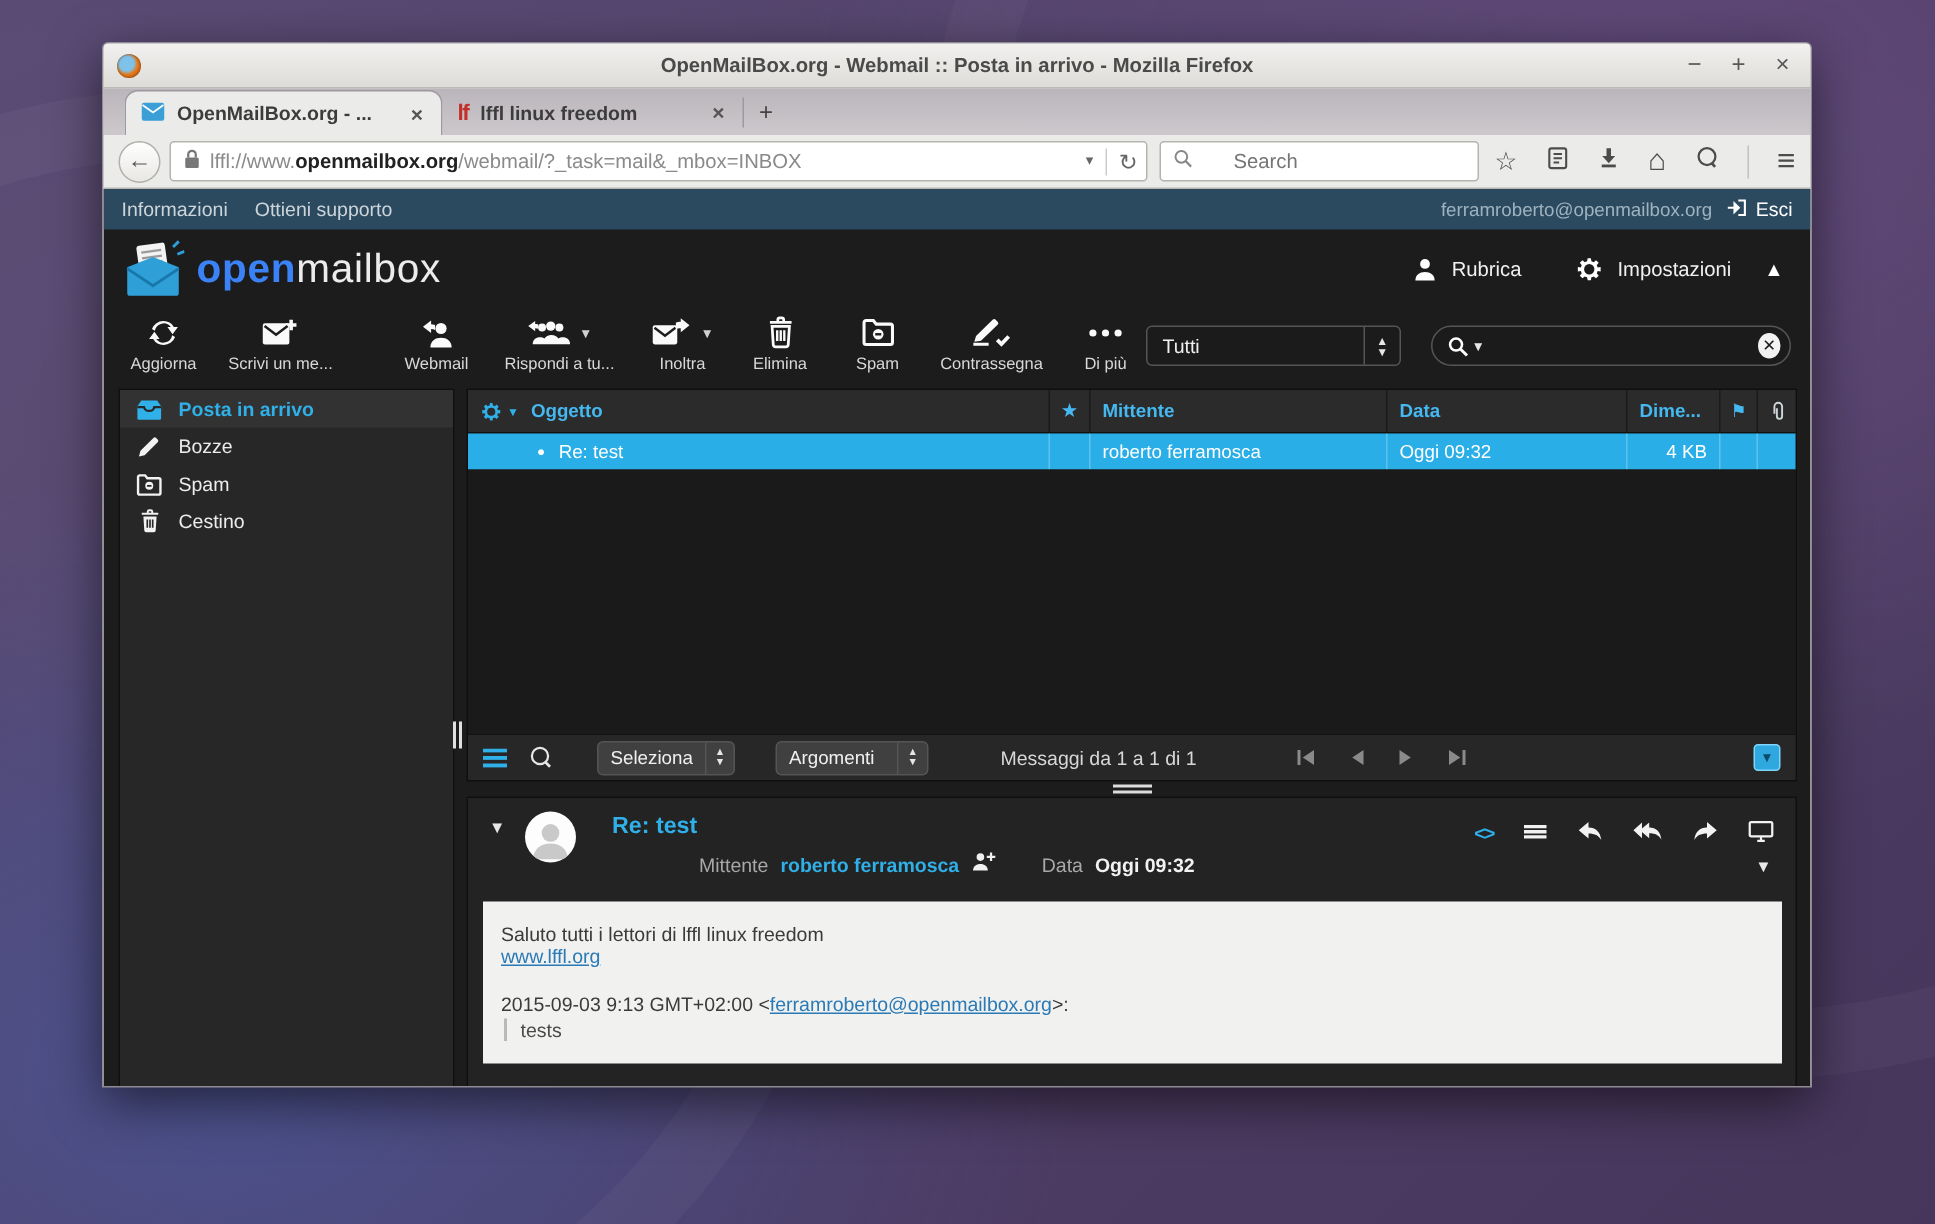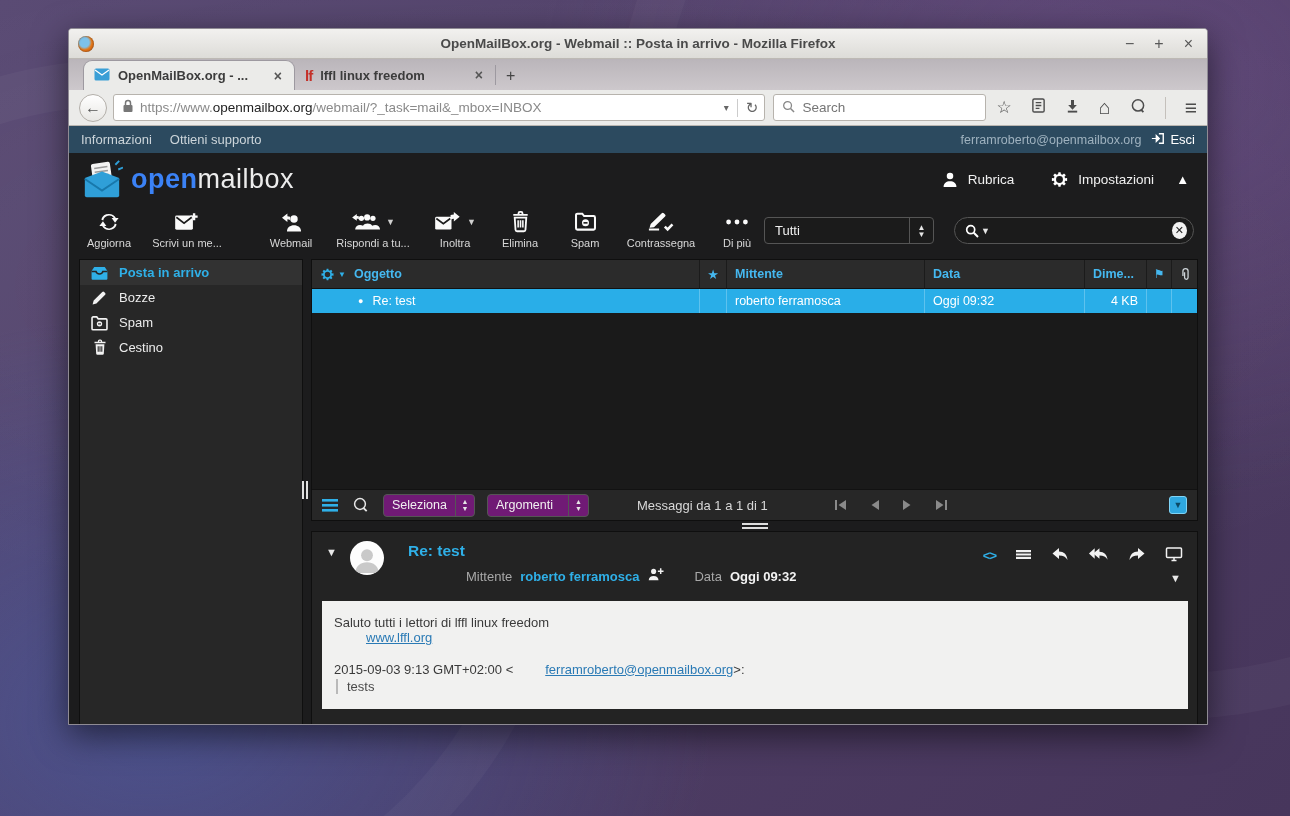--- a/index.html
+++ b/index.html
@@ -60,28 +60,28 @@
     display:flex; align-items:center; padding:0 10px;
   }
   .back-btn { width:28px; height:28px; border-radius:50%; border:1px solid #b3afa9;
     background:linear-gradient(#fff,#e8e7e4); color:#555; font-size:16px;
     display:flex; align-items:center; justify-content:center; margin-right:6px; z-index:2; }
   .urlbar {
     flex:1; height:27px; background:#fff; border:1px solid #b7b3ad; border-radius:3px;
     display:flex; align-items:center; padding:0 6px; font-size:13.5px; color:#8a8a8a; min-width:0;
   }
   .urlbar .lock { margin:0 6px 0 2px; }
-  .url-domain { color:#222; }
+  .url-domain { color:#222;font-weight:bold; }
   .url-text { white-space:nowrap; overflow:hidden; flex:1; }
   .url-tools { display:flex; align-items:center; color:#666; }
   .url-tools .dd { font-size:10px; margin-right:8px; }
   .url-tools .reload { font-size:15px; border-left:1px solid #ccc; padding-left:8px; }
   .searchbar {
     width:213px; height:27px; background:#fff; border:1px solid #b7b3ad; border-radius:3px;
-    display:flex; align-items:center; margin-left:8px; padding:0 8px;
+    display:flex; align-items:center; margin-left:8px; padding:0 8px;gap:20px;
   }
   .searchbar input { border:none; outline:none; font-size:13.5px; width:100%; margin-left:7px;
     font-family:inherit; color:#444; background:transparent; }
   .nav-icons { display:flex; align-items:center; margin-left:10px; gap:19px; color:#4c4c4c; }
   .nav-icons .gly { font-size:17px; line-height:17px; }
   .nav-sep { width:1px; height:22px; background:#c4c0bb; }
 
   
   .page { position:absolute; left:0; top:97px; right:0; height:660px; background:#1c1c1d; overflow:hidden; font-size:13px; }
 
@@ -151,21 +151,21 @@
   .listheader > div { display:flex; align-items:center; padding:0 8px; border-right:1px solid #1b1b1b; }
   .lh-subject { gap:8px; }
   .msgrow { height:24px; background:#29aee8; color:#fff; font-size:12.5px; }
   .msgrow > div { display:flex; align-items:center; padding:0 8px; border-right:1px solid rgba(255,255,255,.25); }
   .row-subject { padding-left:46px !important; gap:9px; }
   .unread-dot { font-size:9px; }
   .cell-size { justify-content:flex-end; }
   .list-empty { flex:1; background:#1a1a1a; }
   .listfooter { height:31px; background:#272727; border-top:1px solid #121212; display:flex; align-items:center; padding:0 10px; color:#cfcfcf; }
   .lf-icon { margin-right:14px; display:flex; align-items:center; }
-  .mini-select { height:23px; background:#701a75; border:1px solid #555; border-radius:4px; display:flex; align-items:center; font-size:12.5px; color:#f0f0f0; margin-right:12px; }
+  .mini-select { height:23px; background:#404040; border:1px solid #555; border-radius:4px; display:flex; align-items:center; font-size:12.5px; color:#f0f0f0; margin-right:12px;margin-left:15px; }
   .mini-select .val { padding:0 8px; }
   .mini-select .spinner { width:20px; font-size:7px; }
   .msg-count { margin-left:36px; font-size:13px; color:#d8d8d8; }
   .pager { display:flex; align-items:center; gap:22px; margin-left:66px; }
   .pager svg { display:block; }
   .expand-btn { margin-left:auto; width:18px; height:18px; background:#2fa8e0; border:1px solid #7fd4f7; border-radius:3px;
     color:#0c4a66; display:flex; align-items:center; justify-content:center; font-size:9px; }
   .hsplit { position:absolute; left:242px; top:397px; width:887px; height:6px; display:flex; justify-content:center; align-items:center; flex-direction:column; gap:2px; }
   .hsplit span { width:26px; height:2px; background:#dcdcdc; }
 
@@ -178,21 +178,21 @@
   .pv-subject { margin-left:82px; color:#2fb0e8; font-weight:bold; font-size:15.5px; }
   .pv-meta { margin-left:140px; margin-top:7px; display:flex; align-items:center; font-size:13px; color:#a8a8a8; gap:8px; }
   .pv-meta .sender { color:#2fb0e8; font-weight:bold; }
   .pv-meta .datelbl { margin-left:22px; }
   .pv-meta .dateval { color:#f2f2f2; font-weight:bold; }
   .pv-icons { position:absolute; right:14px; top:14px; display:flex; align-items:center; gap:19px; color:#f2f2f2; }
   .src-ic { color:#2fb0e8; font-weight:bold; font-size:13px; letter-spacing:-1px; }
   .pv-more { position:absolute; right:16px; top:40px; color:#e8e8e8; font-size:11px; }
   .pv-body { position:absolute; left:10px; right:9px; top:69px; height:108px; background:#f1f1f0; color:#3a3a3a;
     font-size:13px; padding:14px 12px; line-height:1.18; }
-  .pv-body a { color:#2a7ab5;margin-left:32px; }
+  .pv-body a { color:#2a7ab5; }
   .quote-head { margin-top:16px; }
   .quote { border-left:2px solid #b9b9b9; margin:2px 0 0 2px; padding-left:9px; color:#4a4a4a; }
 
   .icon { display:inline-block; vertical-align:middle; }
   svg { shape-rendering:geometricPrecision; }
 </style>
 </head>
 <body>
 
 <div class="swirl sw1"></div>
@@ -232,21 +232,21 @@
 
   <div class="navbar">
     <div class="back-btn">←</div>
     <div class="urlbar">
       <span class="lock icon">
         <svg width="12" height="14" viewBox="0 0 12 14">
             <rect x="1.5" y="6" width="9" height="7" rx="1" fill="#777"></rect>
             <path d="M3.5 6V4a2.5 2.5 0 0 1 5 0v2" fill="none" stroke="#777" stroke-width="1.5"></path>
           </svg>
       </span>
-      <span class="url-text"><span>https://www.</span><span class="url-domain">openmailbox.org</span><span>/webmail/?_task=mail&amp;_mbox=INBOX</span></span>
+      <span class="url-text"><span>lffl://www.</span><span class="url-domain">openmailbox.org</span><span>/webmail/?_task=mail&amp;_mbox=INBOX</span></span>
       <span class="url-tools">
         <span class="dd">▾</span>
         <span class="reload">↻</span>
       </span>
     </div>
     <div class="searchbar">
       <span class="icon">
         <svg width="13" height="13" viewBox="0 0 14 14">
             <circle cx="6" cy="6" r="4.2" fill="none" stroke="#888" stroke-width="1.4"></circle>
             <path d="M9.2 9.2L13 13" stroke="#888" stroke-width="1.6"></path>

